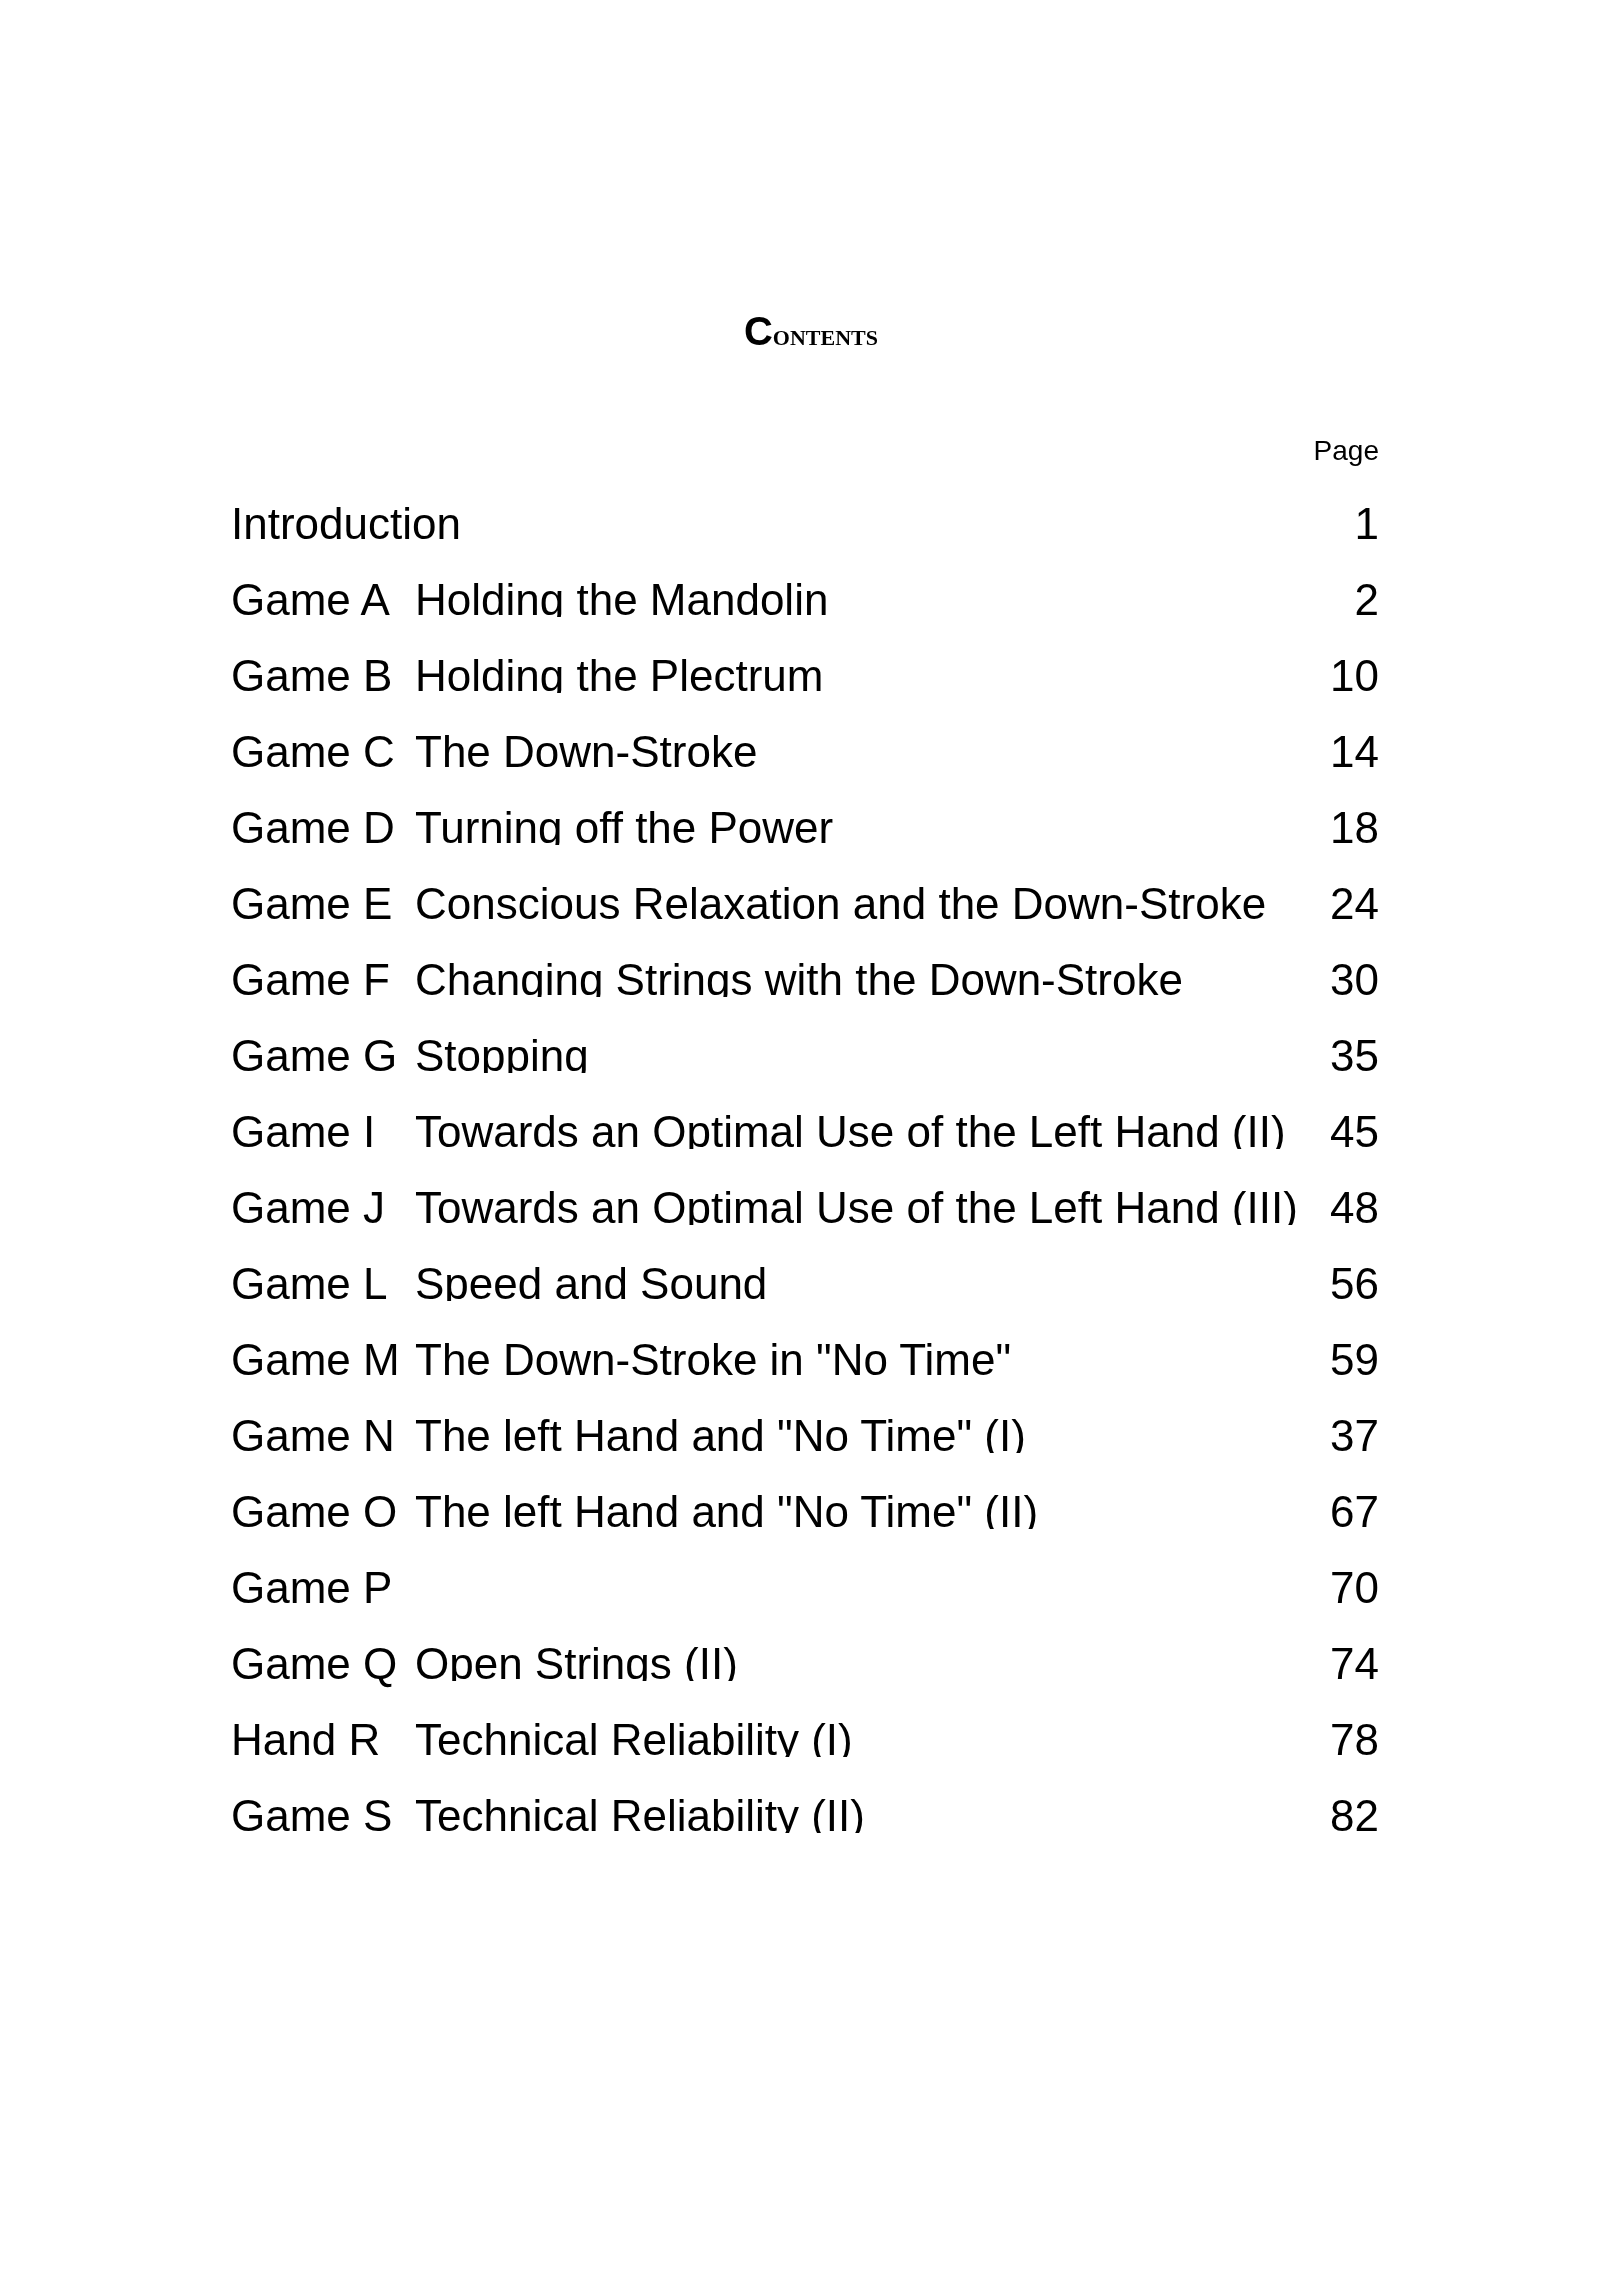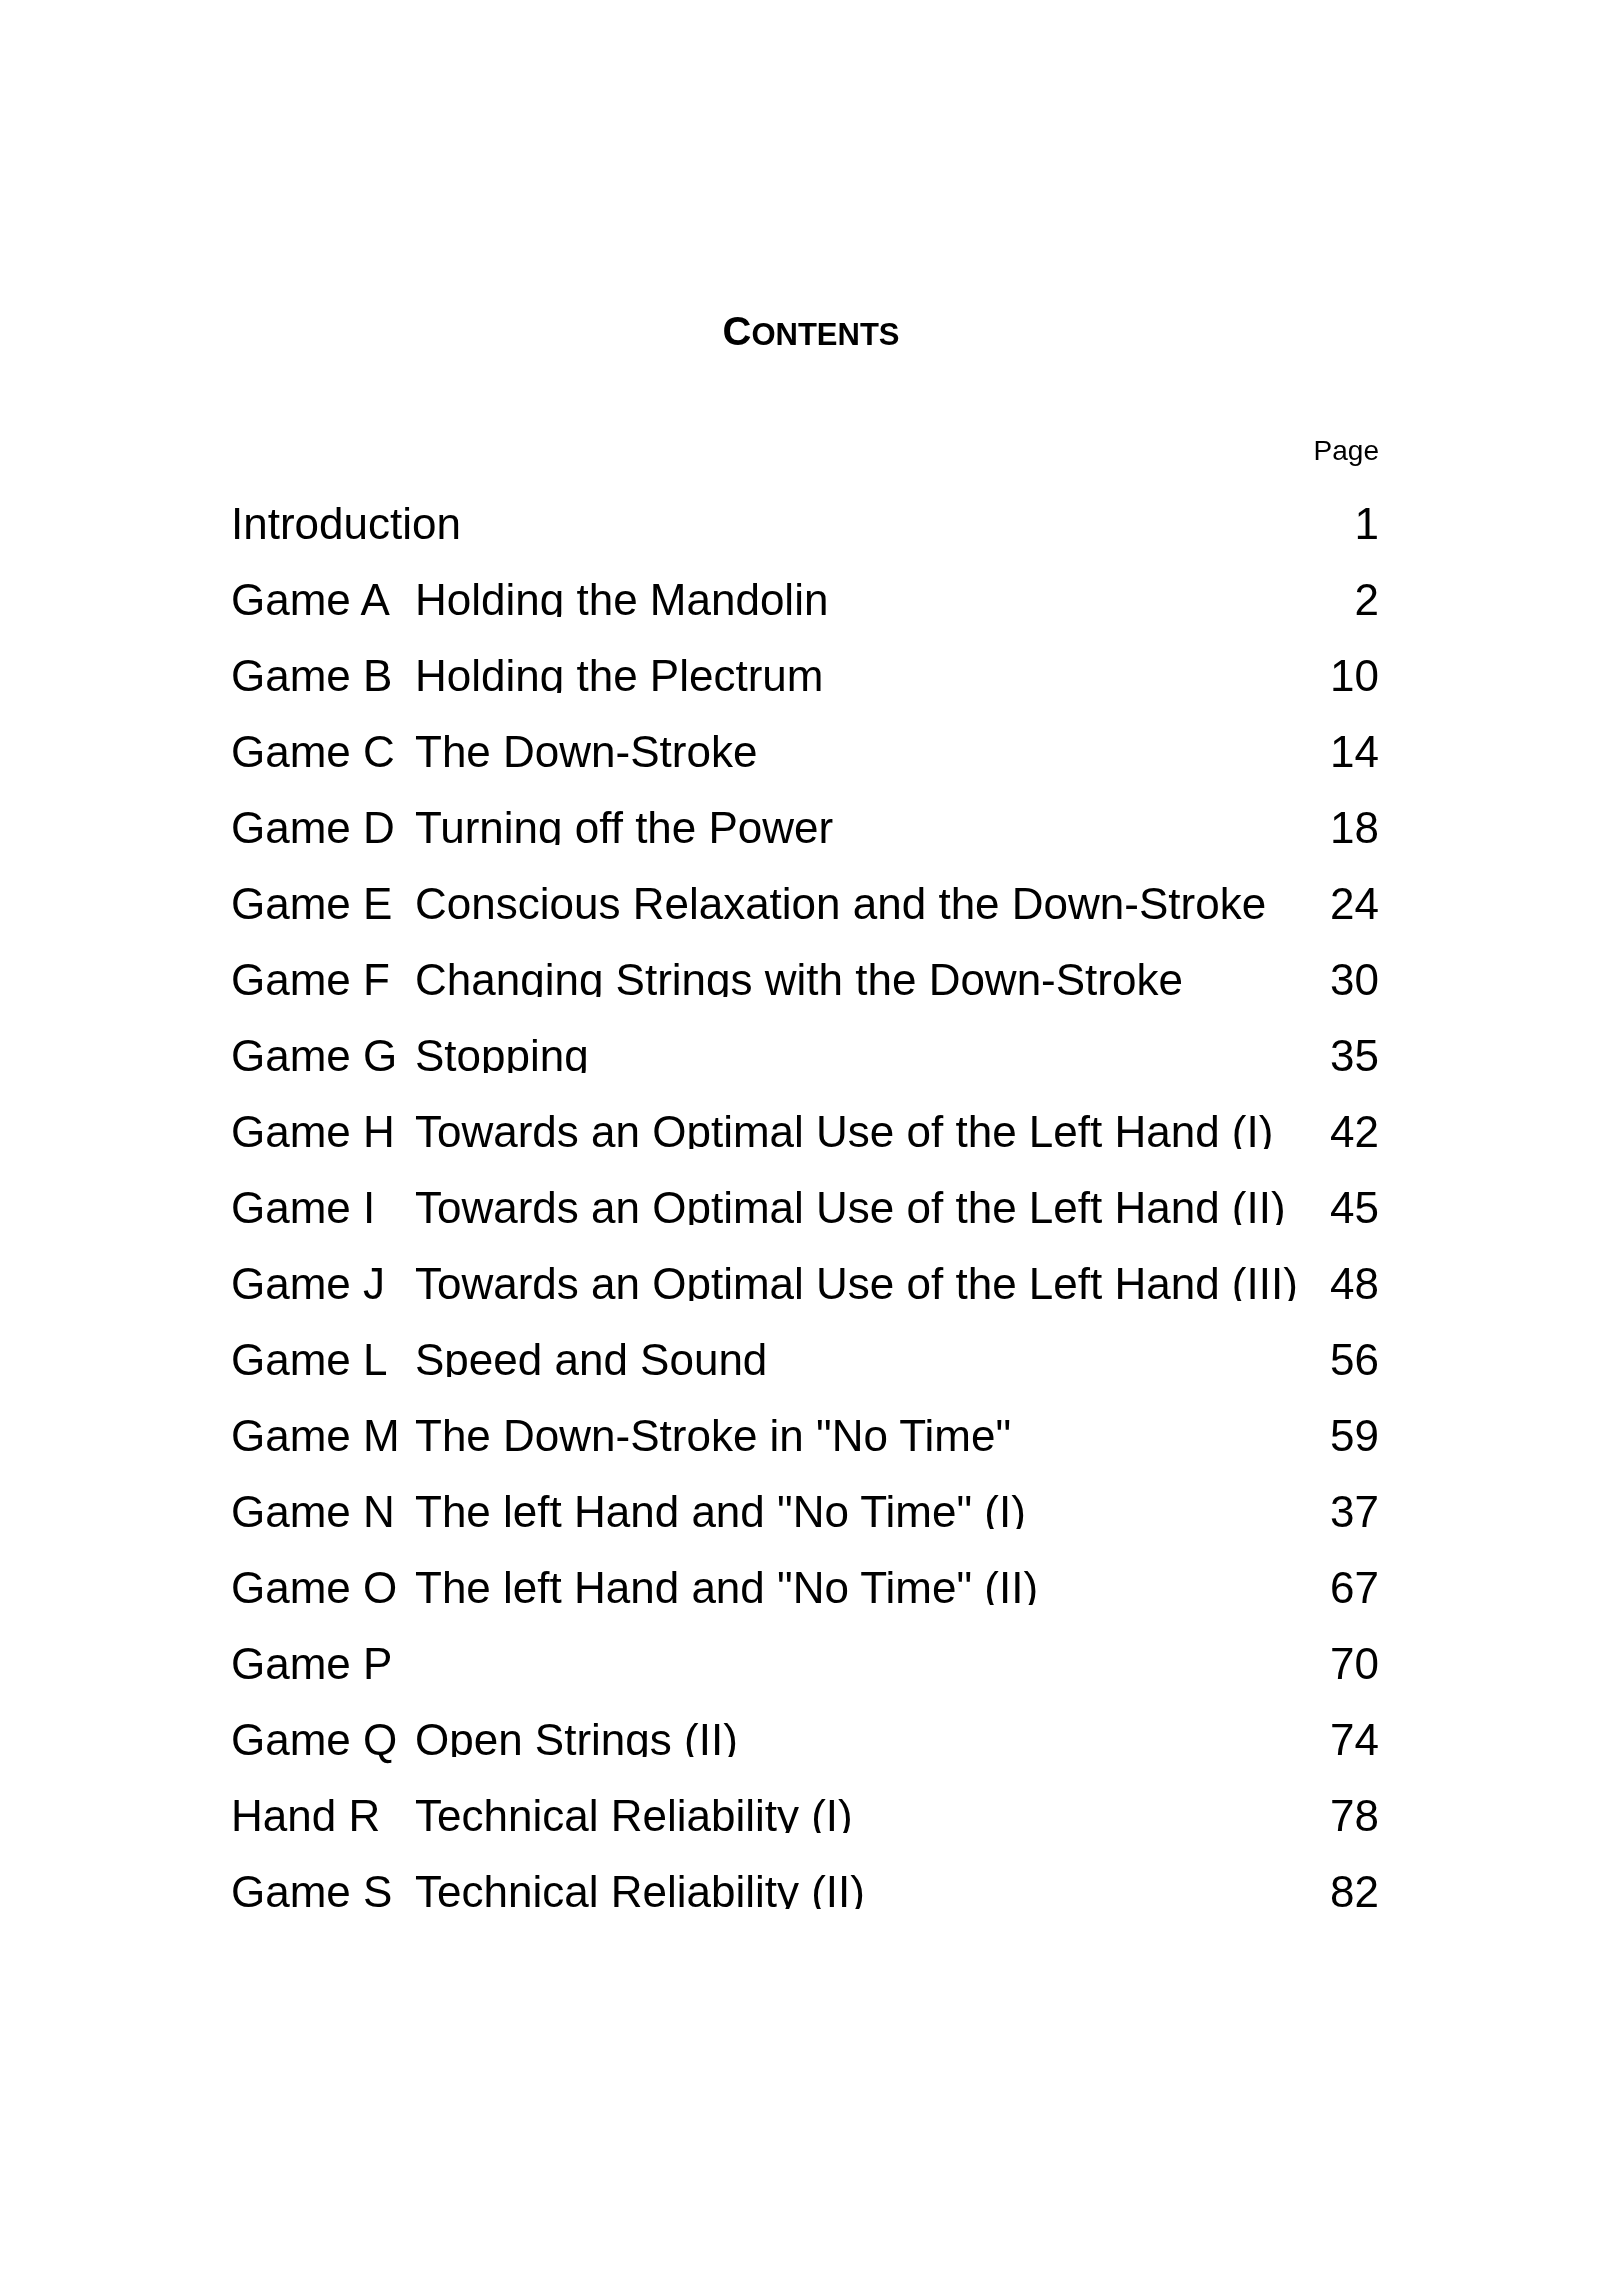--- a/index.html
+++ b/index.html
@@ -21,21 +21,21 @@
     top: 311px;
     left: 0;
     right: 0;
     margin: 0;
     text-align: center;
     font-weight: 700;
     line-height: 40px;
     white-space: nowrap;
   }
   .title-initial { font-size: 40px; }
-  .title-rest   { font-size: 31px; }
+  .title-rest   { font-size: 22px; font-family: Liberation Serif, serif; }
   .page-col-label {
     position: absolute;
     top: 433px;
     right: 243px;
     font-size: 28px;
     line-height: 35px;
     white-space: nowrap;
   }
   .toc {
     position: absolute;
@@ -116,25 +116,20 @@
     <span class="toc-title">Changing Strings with the Down-Stroke</span>
     <span class="toc-page">30</span>
   </div>
 
   <div class="toc-row">
     <span class="toc-label">Game G</span>
     <span class="toc-title">Stopping</span>
     <span class="toc-page">35</span>
   </div>
 
-  <div class="toc-row">
-    <span class="toc-label">Game H</span>
-    <span class="toc-title">Towards an Optimal Use of the Left Hand (I)</span>
-    <span class="toc-page">42</span>
-  </div>
 
   <div class="toc-row">
     <span class="toc-label">Game I</span>
     <span class="toc-title">Towards an Optimal Use of the Left Hand (II)</span>
     <span class="toc-page">45</span>
   </div>
 
   <div class="toc-row">
     <span class="toc-label">Game J</span>
     <span class="toc-title">Towards an Optimal Use of the Left Hand (III)</span>

